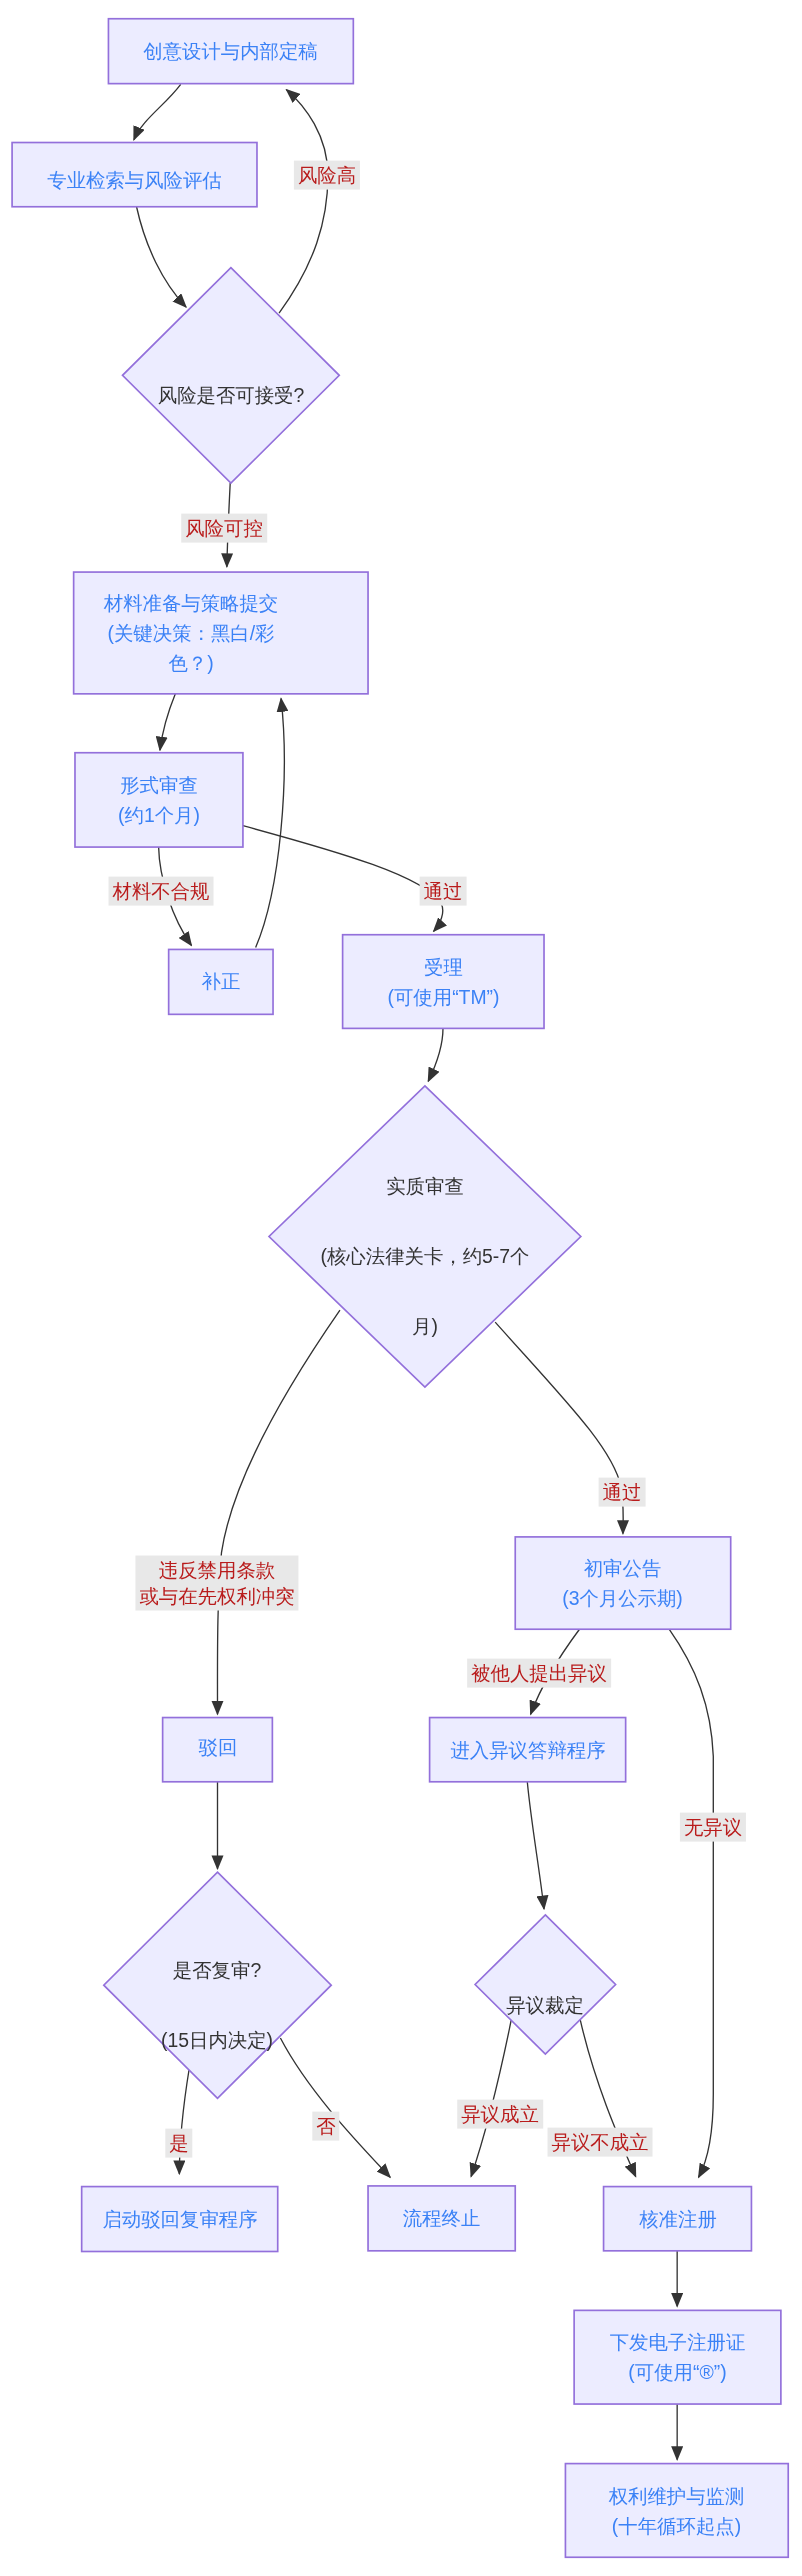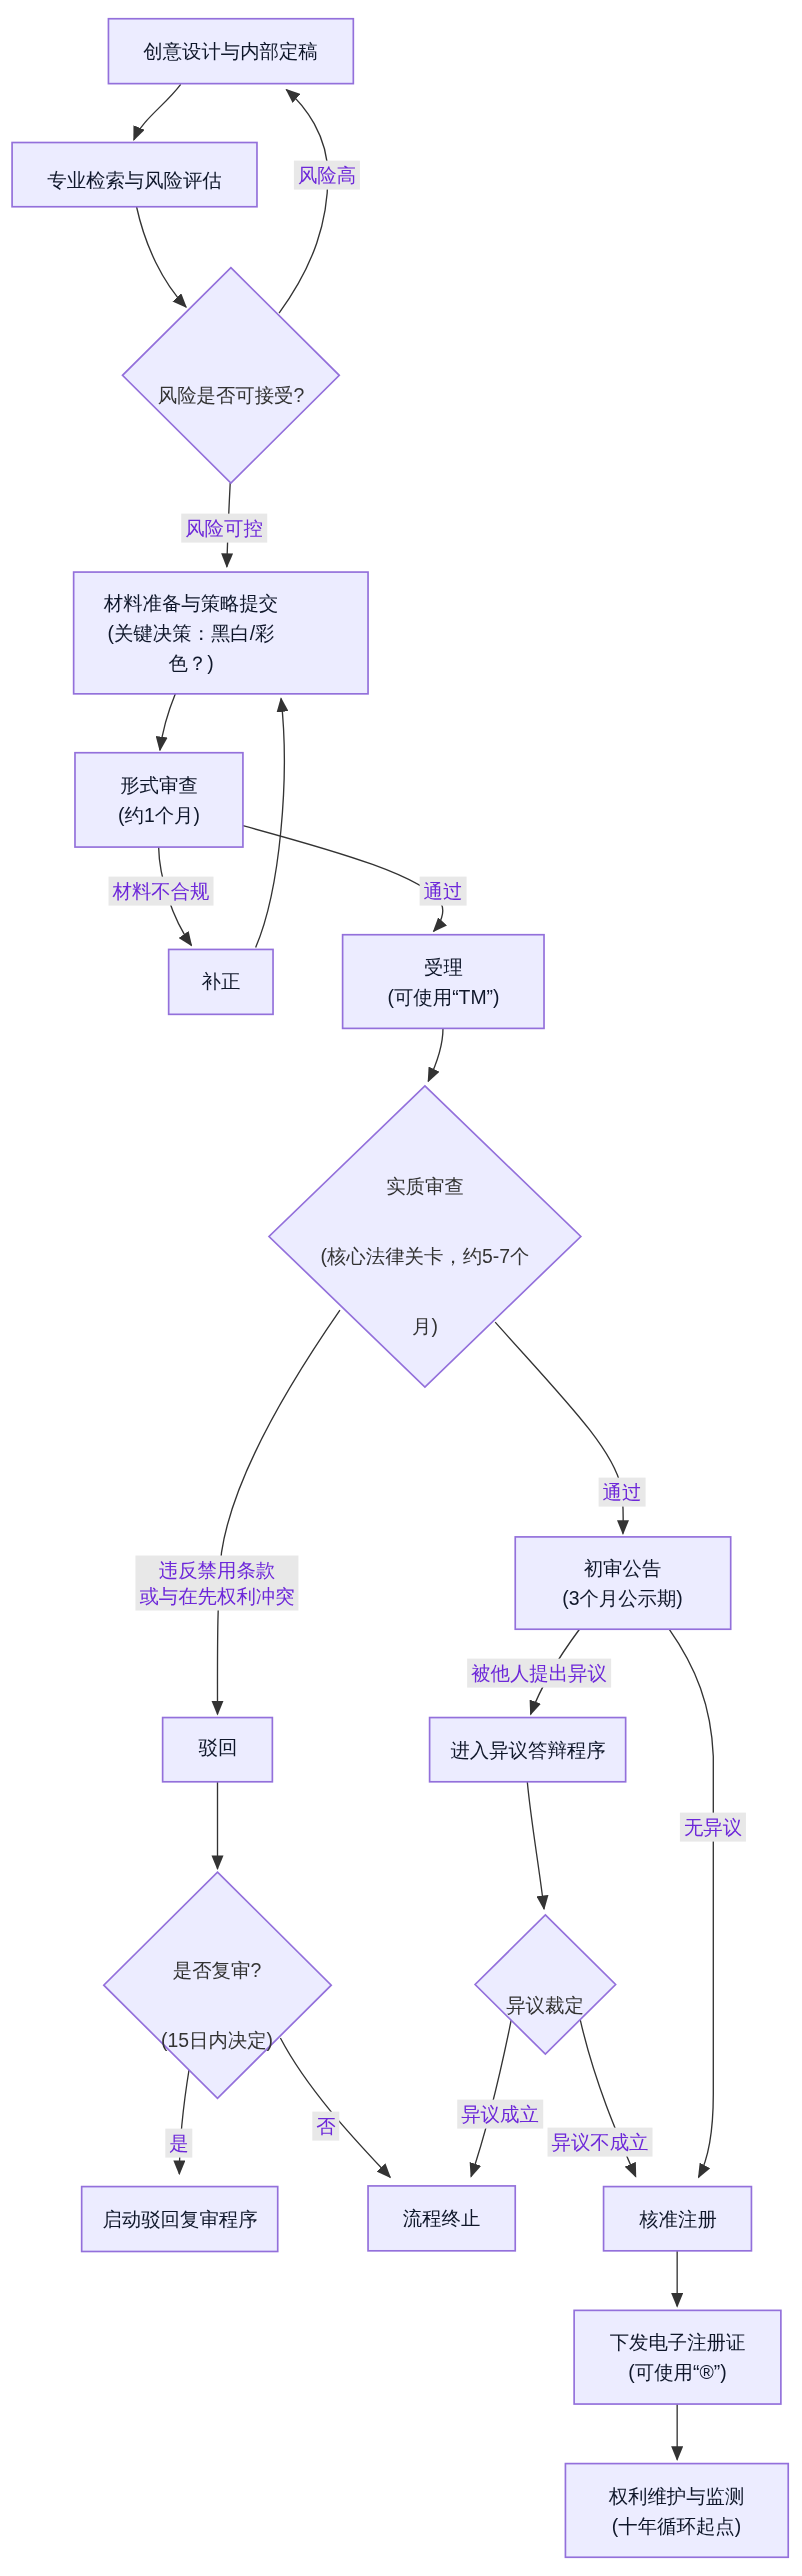--- a/index.html
+++ b/index.html
@@ -10,32 +10,32 @@
     font-family:"Liberation Sans","DejaVu Sans",sans-serif;
     color:#333333;
     overflow:hidden;
   }
   .canvas svg{position:absolute;left:0;top:0;}
   .edge{fill:none;stroke:#333333;stroke-width:2px;}
   .nodeshape{fill:#ECECFF;stroke:#9370DB;stroke-width:2.5px;}
   .nlabel{
     position:absolute;display:flex;flex-direction:column;
     align-items:center;justify-content:center;text-align:center;
-    font-size:19.4px;line-height:1.55;color:#0f172a;
+    font-size:19.4px;line-height:1.55;color:#3b82f6;
   }
   .nlabel span{display:block;}
   .dlabel{
     position:absolute;transform:translate(-50%,-50%);
     display:flex;flex-direction:column;align-items:center;justify-content:center;
     text-align:center;font-size:19.4px;line-height:1.55;color:#333333;
   }
   .dlabel span{display:block;margin-top:40px;}
   .elabel{
     position:absolute;transform:translate(-50%,-50%);
-    background:#E8E8E8;color:#6d28d9;
+    background:#E8E8E8;color:#b91c1c;
     font-size:19.4px;line-height:1.35;padding:1.3px 4px;
     white-space:nowrap;text-align:center;
   }
   .elabel span{display:block;}
 </style>
 </head>
 <body>
 
 <div class="canvas">
 

